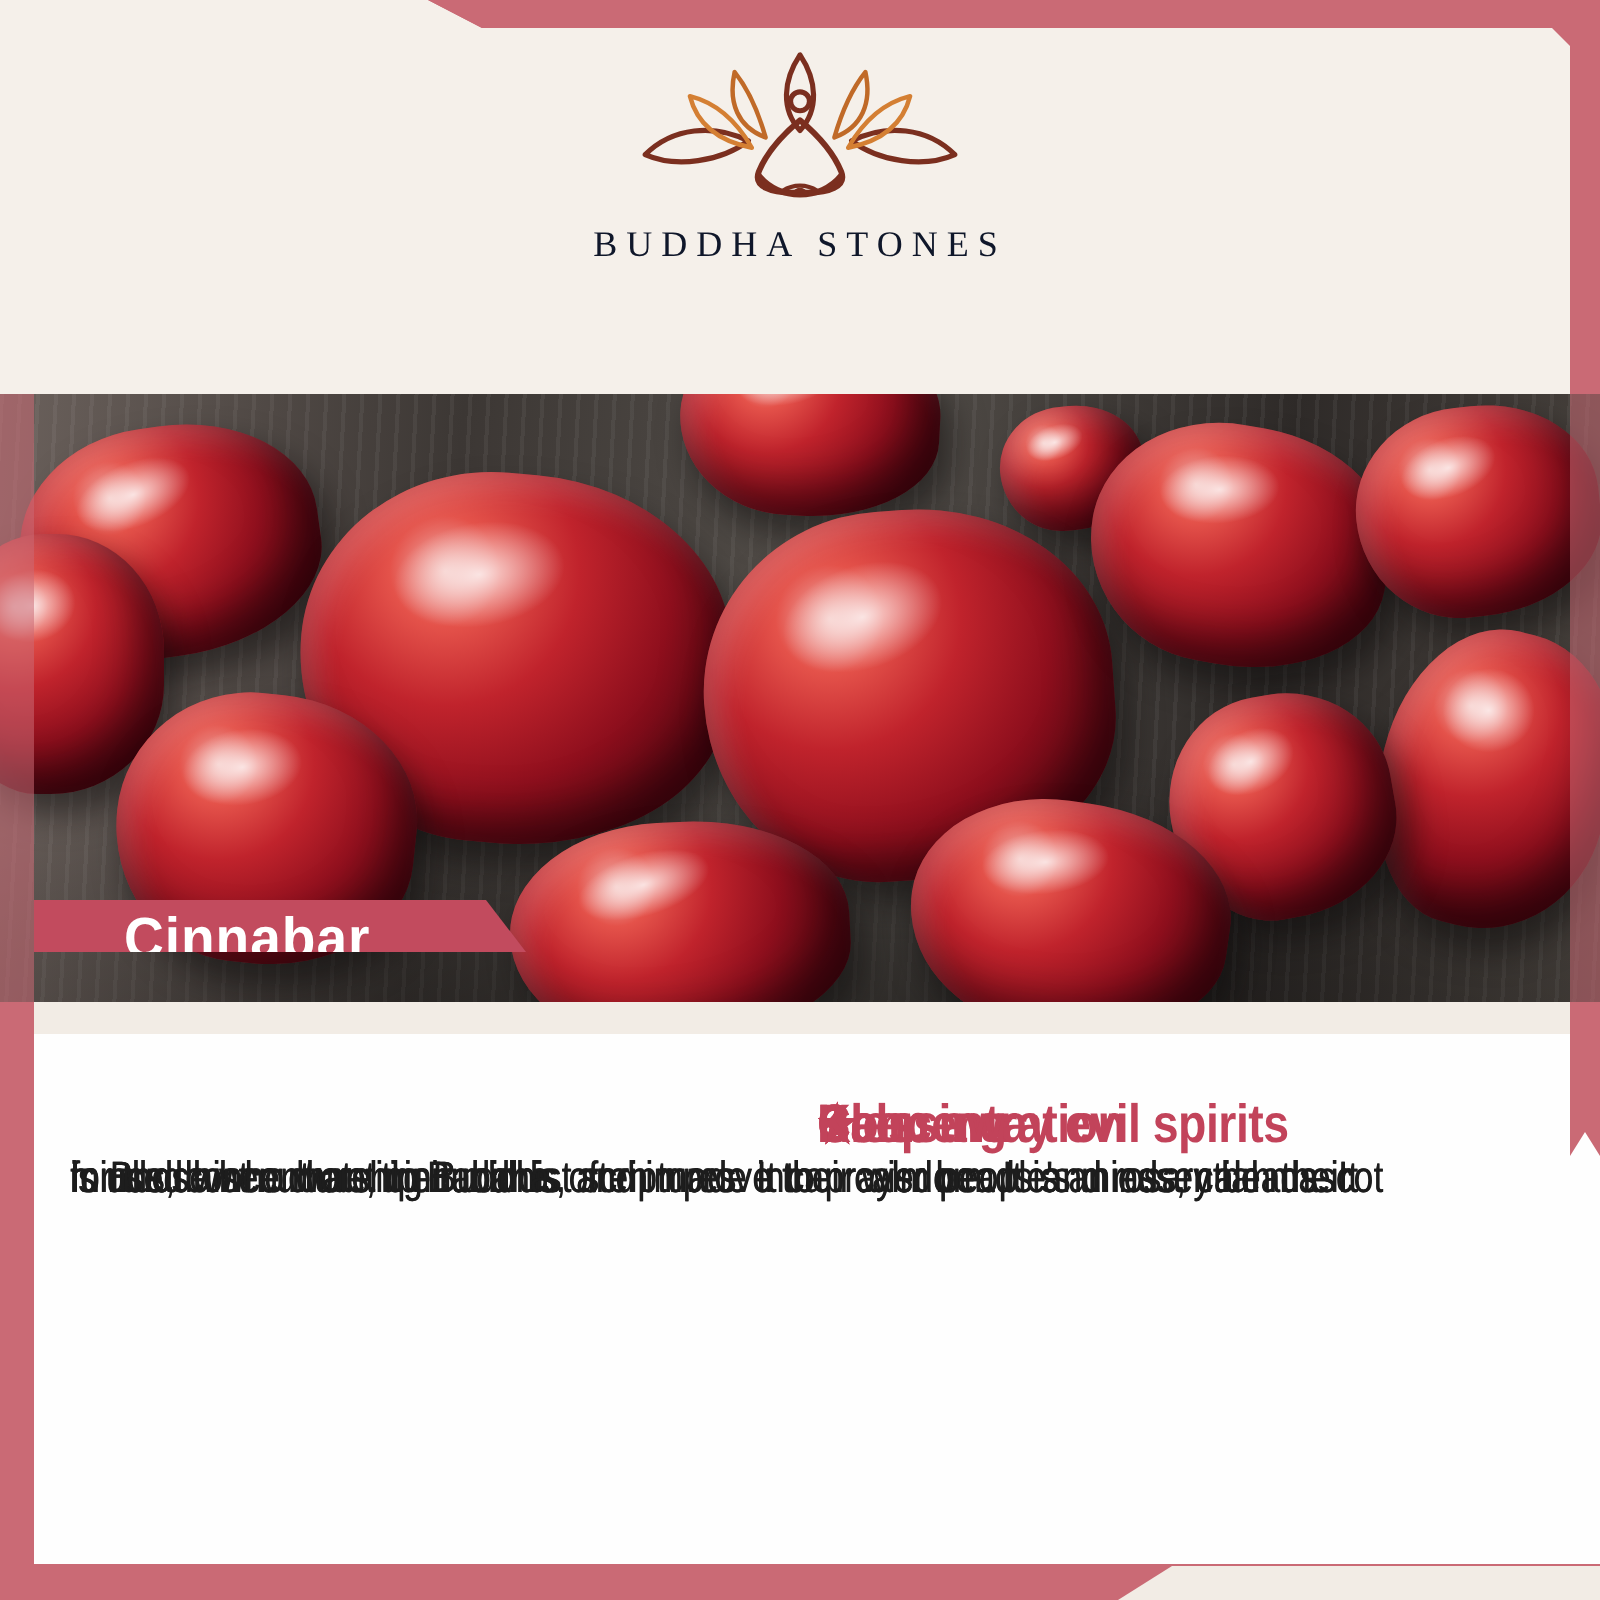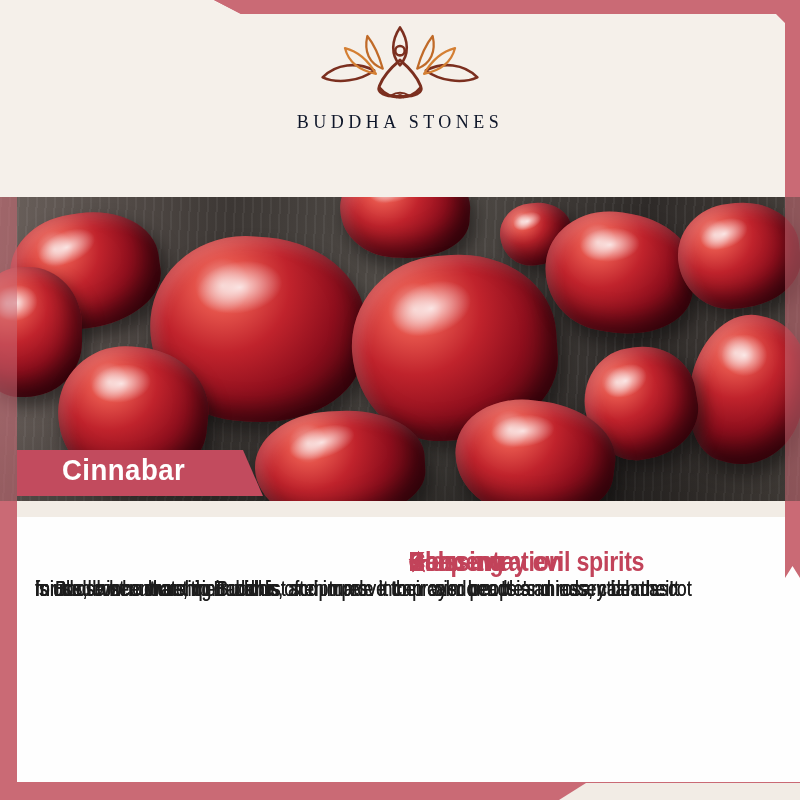--- a/index.html
+++ b/index.html
@@ -54,21 +54,21 @@
     box-shadow:inset -10px -12px 22px rgba(20,0,5,.55), inset 8px 8px 14px rgba(255,255,255,.18), 6px 10px 16px rgba(10,8,8,.5);
   }
   .nugget::after{
     content:"";position:absolute;left:20%;top:14%;width:40%;height:28%;border-radius:50%;
     background:radial-gradient(closest-side, rgba(255,255,255,.8), rgba(255,255,255,0));
     transform:rotate(-14deg);
   }
 
   
   .stone-banner{
-    left:17px;top:450px;width:246px;height:46px;background:var(--banner);
+    left:17px;top:450px;width:246px;height:26px;background:var(--banner);
     clip-path:polygon(0 0,226px 0,246px 100%,0 100%);
   }
   .stone-banner .stone-name{
     position:absolute;left:45px;top:0;height:100%;line-height:41px;
     font-size:29px;font-weight:700;color:#fff;letter-spacing:.5px;transform:scaleX(.95);transform-origin:left center;
   }
 
   
   .content-white{left:0;top:517px;width:800px;height:265px;background:var(--paper);}
   .cream-divider{left:0;top:501px;width:800px;height:16px;background:var(--cream2);}

